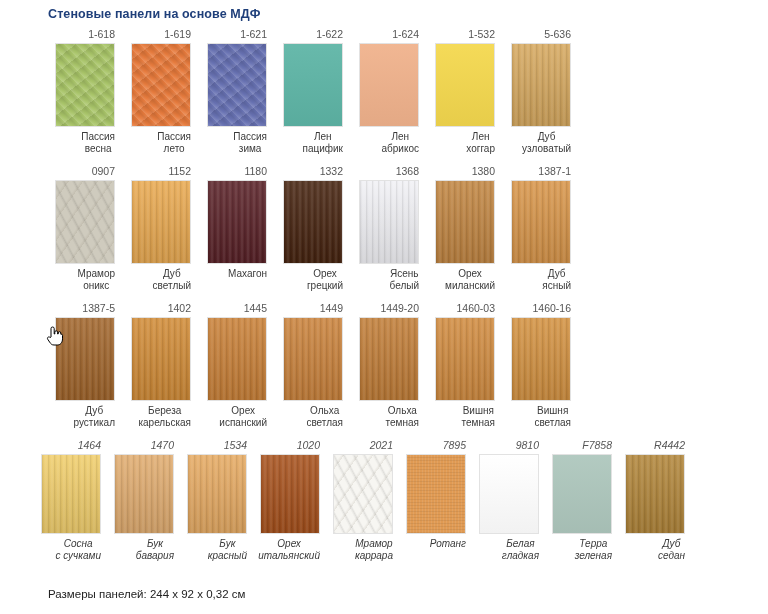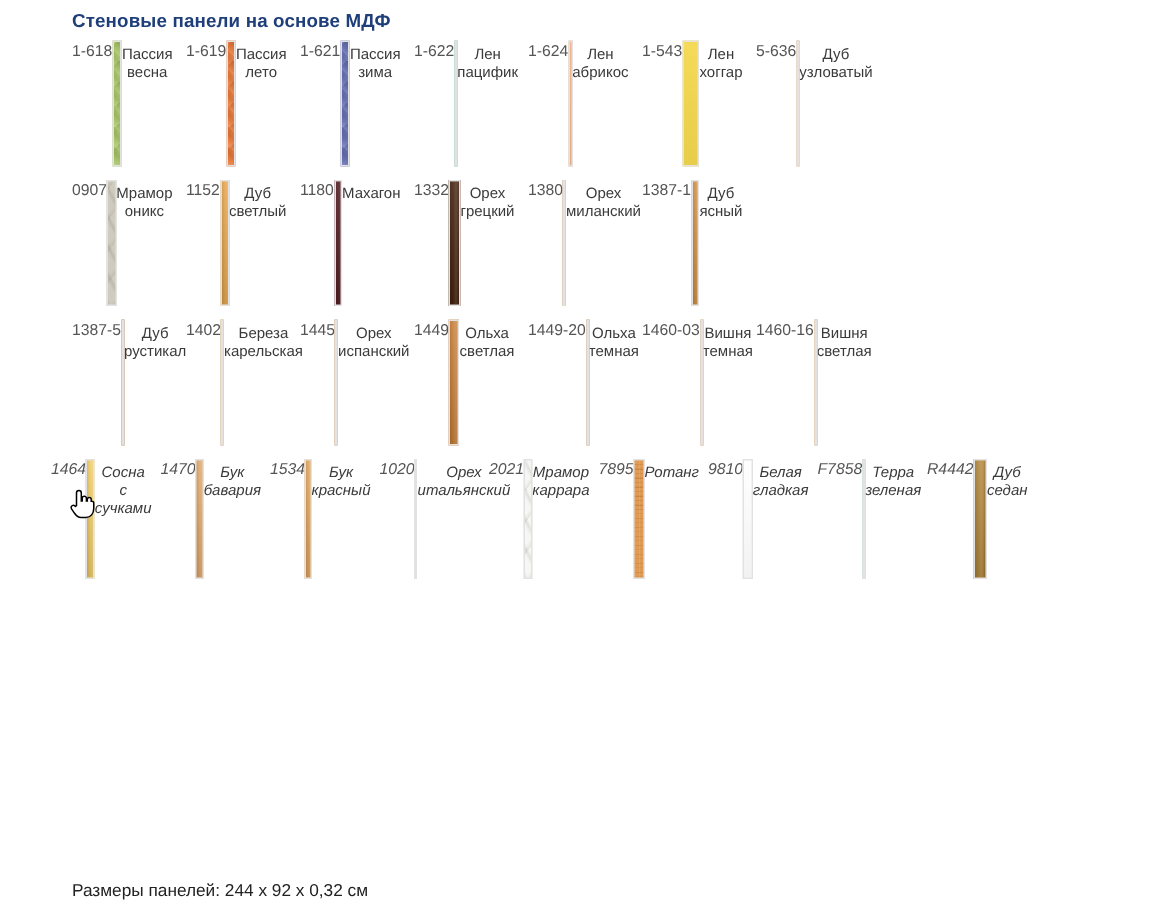--- a/index.html
+++ b/index.html
@@ -32,22 +32,22 @@
   .grid-row {
     display: flex;
     flex-direction: row;
     align-items: flex-start;
     justify-content: flex-start;
   }
   .row-7 { padding-left: 32px; }
   .row-10 { padding-left: 18px; }
   .swatch-cell {
     display: flex;
-    flex-direction: row;
-    align-items: flex-start;
+    flex-direction: column;
+    align-items: flex-end;
     box-sizing: border-box;
   }
   .row-7 .swatch-cell { width: 67px; margin-right: 9px; }
   .row-10 .swatch-cell { width: 67px; margin-right: 6px; font-style: italic; }
   .row-7 .swatch-cell:last-child,
   .row-10 .swatch-cell:last-child { margin-right: 0; }
 
   .code {
     font-size: 10.5px;
     color: #555555;
@@ -138,21 +138,21 @@
       </div>
       <div class="swatch-cell">
         <div class="code">1-624</div>
         <div class="chip" style="background: rgb(240, 178, 140);">
           <div class="grain" style="background: linear-gradient(rgba(255, 255, 255, 0.06), rgba(0, 0, 0, 0.05));"></div>
         </div>
         <div class="label">Лен
 абрикос</div>
       </div>
       <div class="swatch-cell">
-        <div class="code">1-543</div>
+        <div class="code">1-532</div>
         <div class="chip" style="background: rgb(244, 216, 78);">
           <div class="grain" style="background: linear-gradient(rgba(255, 255, 255, 0.06), rgba(0, 0, 0, 0.05));"></div>
         </div>
         <div class="label">Лен
 хоггар</div>
       </div>
       <div class="swatch-cell">
         <div class="code">5-636</div>
         <div class="chip" style="background: rgb(213, 167, 93);">
           <div class="grain" style="background: repeating-linear-gradient(90deg, rgba(0, 0, 0, 0.1) 0px, rgba(0, 0, 0, 0) 2px, rgba(255, 255, 255, 0.1) 4px, rgba(0, 0, 0, 0) 6px), linear-gradient(rgba(255, 255, 255, 0.1), rgba(0, 0, 0, 0.12));"></div>
@@ -188,20 +188,28 @@
       </div>
       <div class="swatch-cell">
         <div class="code">1332</div>
         <div class="chip" style="background: rgb(70, 35, 15);">
           <div class="grain" style="background: repeating-linear-gradient(90deg, rgba(0, 0, 0, 0.1) 0px, rgba(0, 0, 0, 0) 2px, rgba(255, 255, 255, 0.1) 4px, rgba(0, 0, 0, 0) 6px), linear-gradient(rgba(255, 255, 255, 0.1), rgba(0, 0, 0, 0.12));"></div>
         </div>
         <div class="label">Орех
 грецкий</div>
       </div>
       <div class="swatch-cell">
+        <div class="code">1368</div>
+        <div class="chip" style="background: rgb(241, 241, 245);">
+          <div class="grain" style="background: repeating-linear-gradient(90deg, rgba(0, 0, 0, 0.1) 0px, rgba(0, 0, 0, 0) 2px, rgba(255, 255, 255, 0.1) 4px, rgba(0, 0, 0, 0) 6px), linear-gradient(rgba(255, 255, 255, 0.1), rgba(0, 0, 0, 0.12));"></div>
+        </div>
+        <div class="label">Ясень
+белый</div>
+      </div>
+      <div class="swatch-cell">
         <div class="code">1380</div>
         <div class="chip" style="background: rgb(192, 132, 64);">
           <div class="grain" style="background: repeating-linear-gradient(90deg, rgba(0, 0, 0, 0.1) 0px, rgba(0, 0, 0, 0) 2px, rgba(255, 255, 255, 0.1) 4px, rgba(0, 0, 0, 0) 6px), linear-gradient(rgba(255, 255, 255, 0.1), rgba(0, 0, 0, 0.12));"></div>
         </div>
         <div class="label">Орех
 миланский</div>
       </div>
       <div class="swatch-cell">
         <div class="code">1387-1</div>
         <div class="chip" style="background: rgb(215, 148, 72);">

